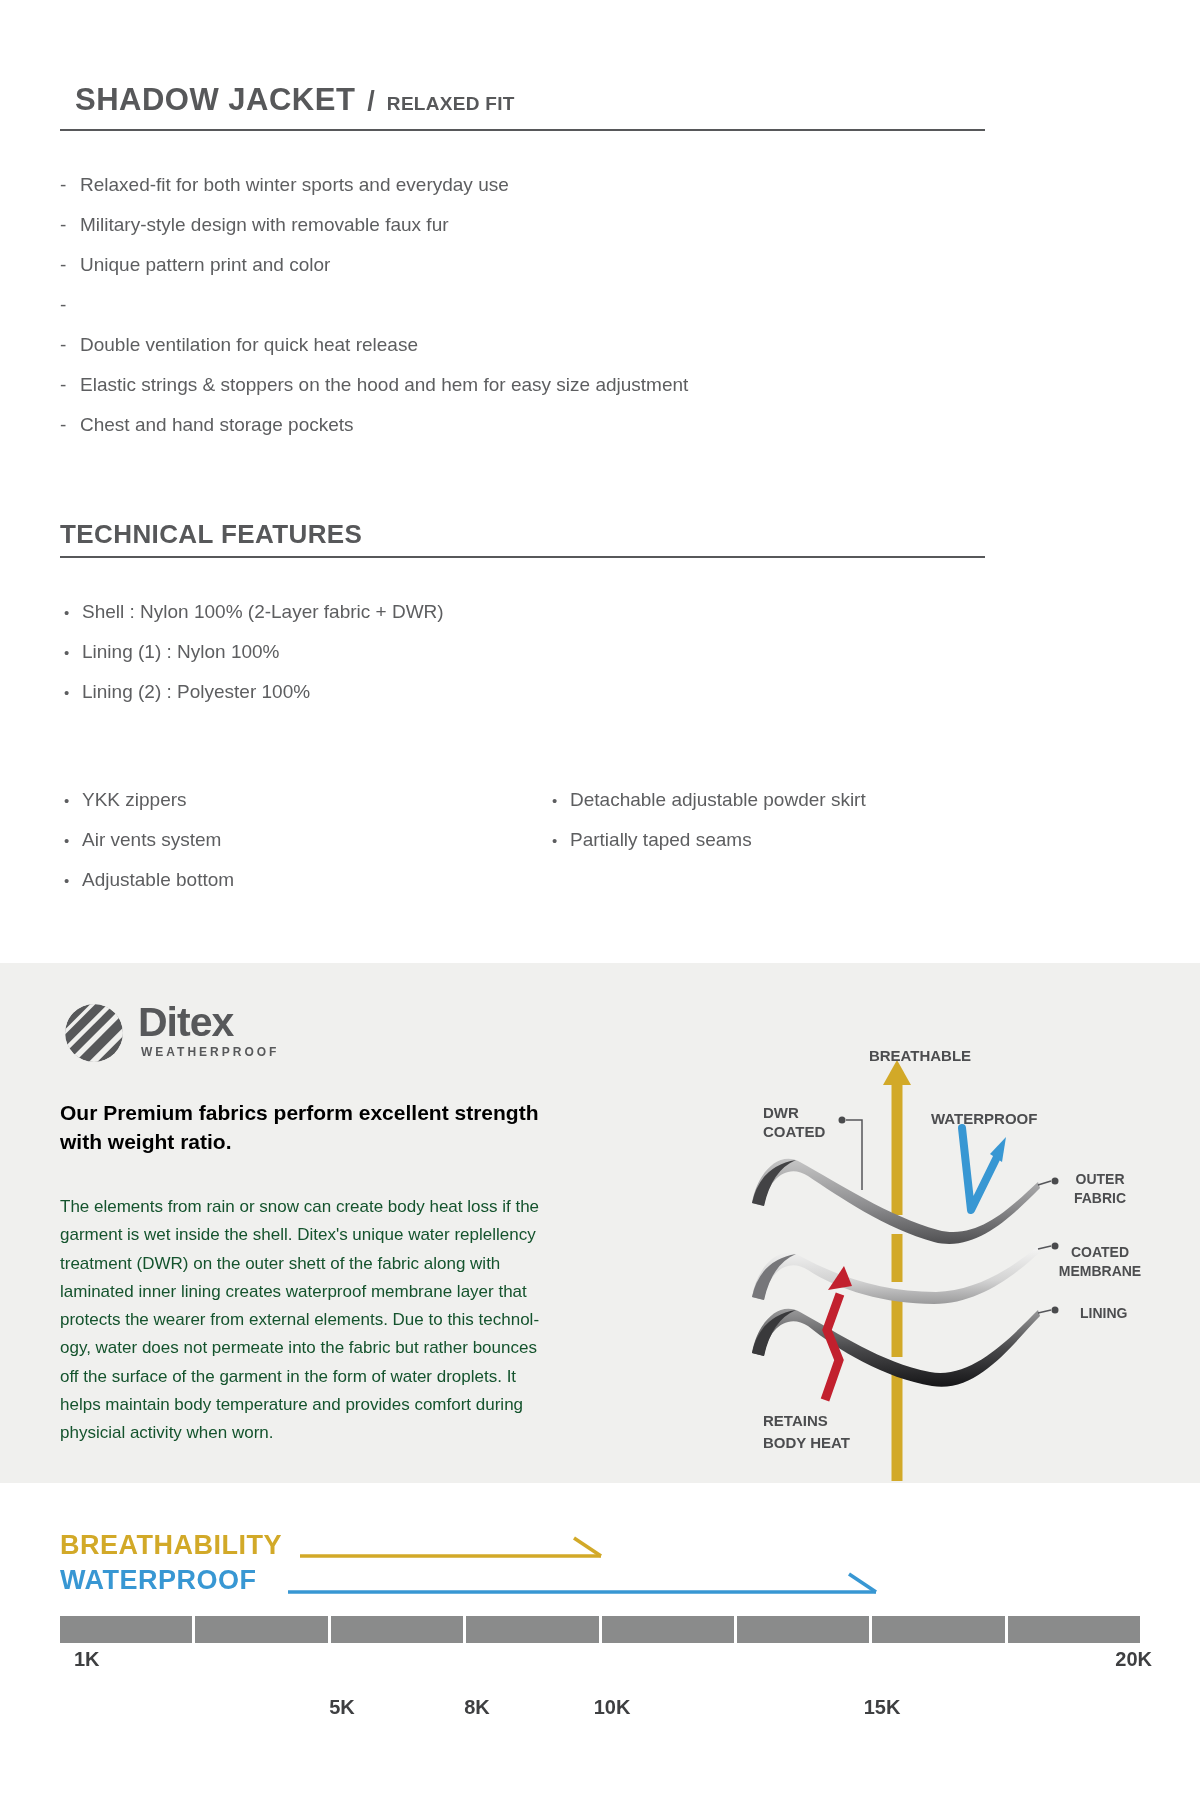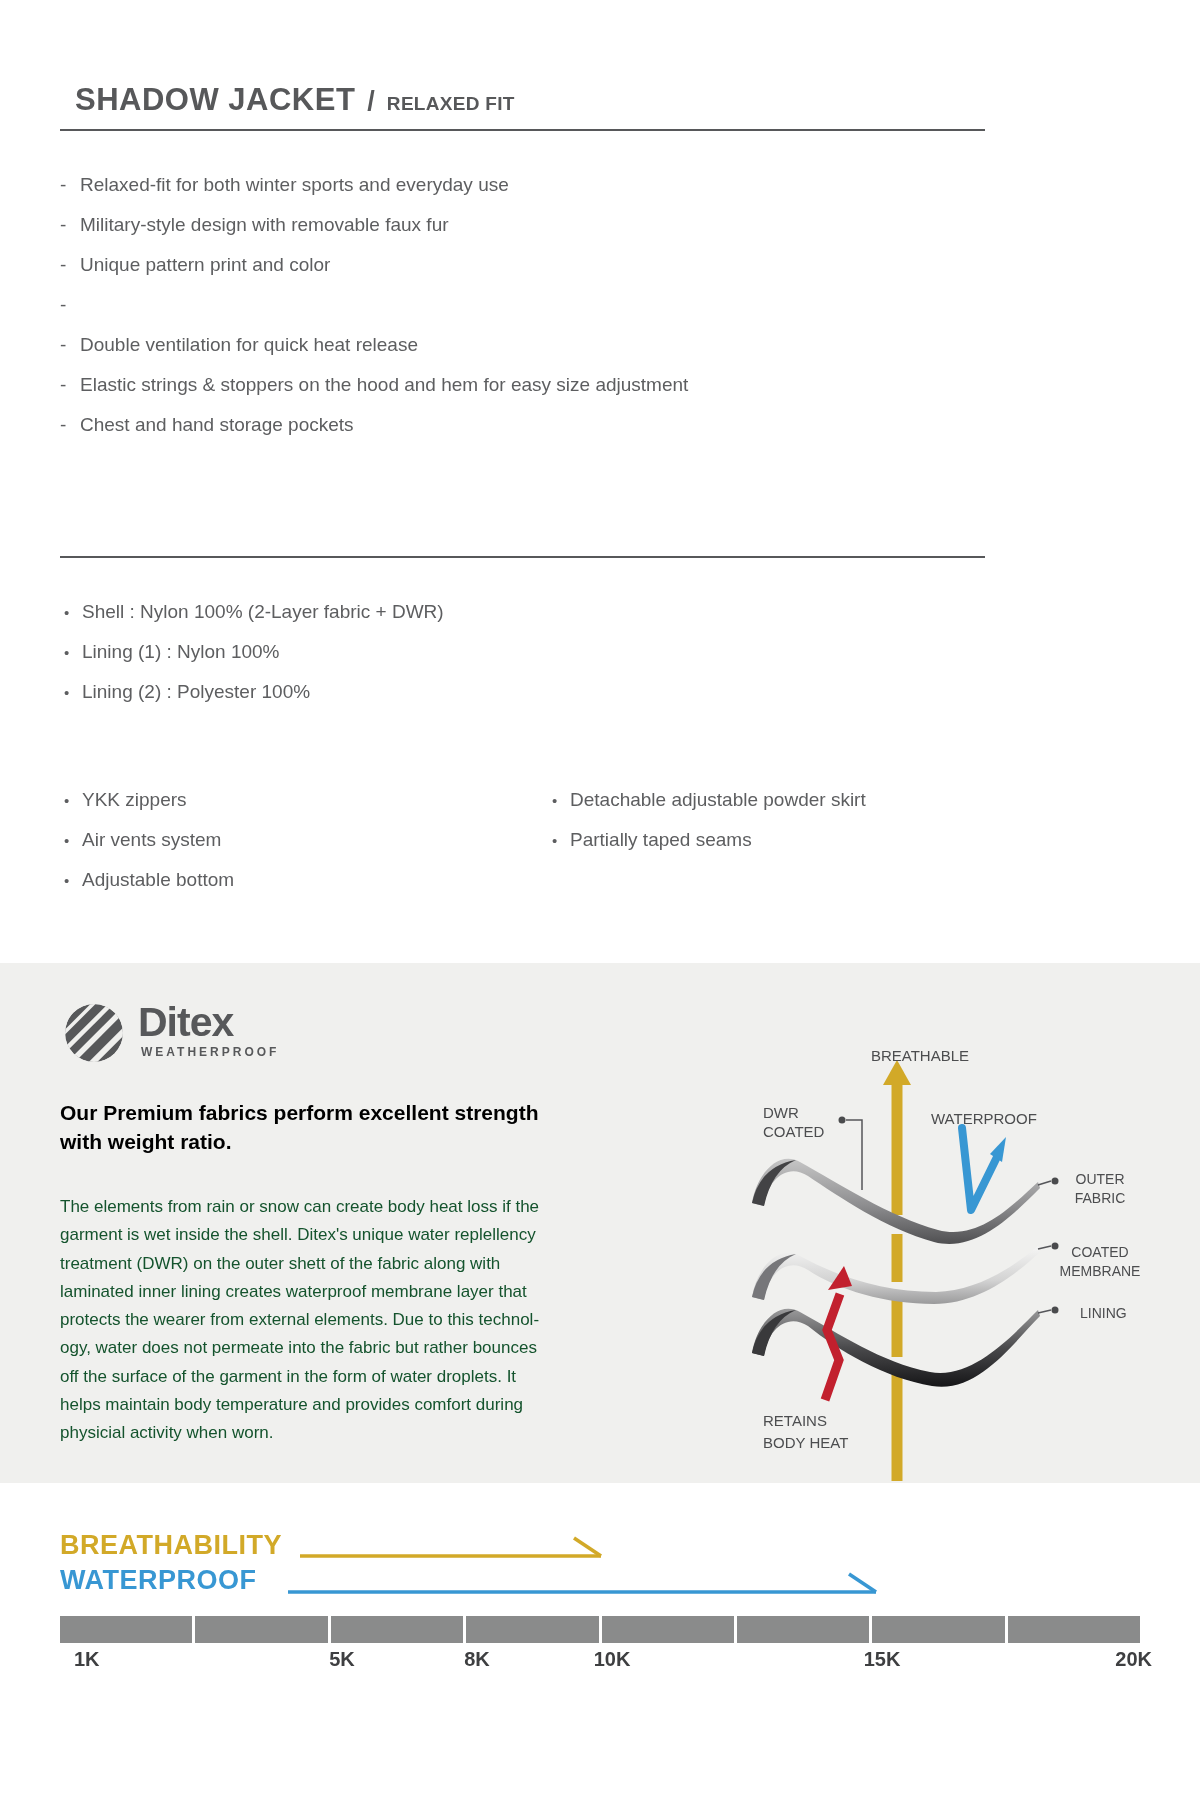--- a/index.html
+++ b/index.html
@@ -29,40 +29,40 @@
 
   
   .ditex { position:absolute; left:0; top:963px; width:1200px; height:520px; background:#f0f0ee; }
   .logo { position:absolute; left:64px; top:40px; }
   .brand { position:absolute; left:138px; top:36px; font-size:41px; font-weight:bold; color:#57585a; letter-spacing:-1px; }
   .brand-sub { position:absolute; left:141px; top:82px; font-size:12px; font-weight:bold; color:#57585a; letter-spacing:3px; }
   .ditex-heading { position:absolute; left:60px; top:135px; font-size:21px; font-weight:bold; color:#000000; line-height:29px; }
   .ditex-body { position:absolute; left:60px; top:230px; font-size:17px; color:#14532d; line-height:28.3px; }
   .prelines { white-space:pre-line; }
 
-  .dlabel { position:absolute; font-weight:normal; color:#4c4d4f; font-size:15px; line-height:19px; }
+  .dlabel { position:absolute; font-weight:bold; color:#4c4d4f; font-size:15px; line-height:19px; }
   .lbl-breathable { left:830px; top:83px; width:180px; text-align:center; }
   .lbl-dwr { left:763px; top:140px; }
   .lbl-waterproof { left:931px; top:146px; }
   .lbl-outer { left:1040px; top:207px; width:120px; text-align:center; font-size:14px; }
   .lbl-membrane { left:1020px; top:280px; width:160px; text-align:center; font-size:14px; }
   .lbl-lining { left:1080px; top:341px; font-size:14px;text-align:right; }
   .lbl-retains { left:763px; top:447px; line-height:22px; }
   .fabric-svg { position:absolute; left:640px; top:57px; }
 
   
   .scale { position:absolute; left:0; top:1500px; width:1200px; height:300px; }
   .b-label { position:absolute; left:60px; top:30px; font-size:27px; font-weight:bold; color:#d2a928; letter-spacing:.5px; }
   .w-label { position:absolute; left:60px; top:65px; font-size:27px; font-weight:bold; color:#3897d3; letter-spacing:.5px; }
   .scale-lines { position:absolute; left:0; top:0; }
   .bar { position:absolute; left:60px; top:116px; width:1080px; height:27px; display:flex; gap:3px; }
   .bar .seg { flex:1; background:#8a8b8b; }
   .ticks { position:absolute; left:72px; top:148px; width:1080px; height:26px; font-size:20px; font-weight:600; color:#3e3f41; }
   .ticks span { position:absolute; top:0; }
-  .t-center { transform:translateX(-50%); }
+  .t-center { transform:translateX(-50%);margin-top:48px; }
 </style>
 </head>
 <body>
 
 <div class="page">
 
   <header class="title-row">
     <h1>SHADOW JACKET</h1>
     <span class="slash">/</span>
     <span class="fit">RELAXED FIT</span>
@@ -92,20 +92,21 @@
     <li>
         <span class="mark">-</span>
         <span>Elastic strings &amp; stoppers on the hood and hem for easy size adjustment</span>
       </li>
     <li>
         <span class="mark">-</span>
         <span>Chest and hand storage pockets</span>
       </li>
   </ul>
 
+  <h2 class="tech-heading">TECHNICAL FEATURES</h2>
   <div class="rule rule2"></div>
 
   <ul class="dot-list materials">
     <li>
         <span class="mark">•</span>
         <span>Shell : Nylon 100% (2-Layer fabric + DWR)</span>
       </li>
     <li>
         <span class="mark">•</span>
         <span>Lining (1) : Nylon 100%</span>

